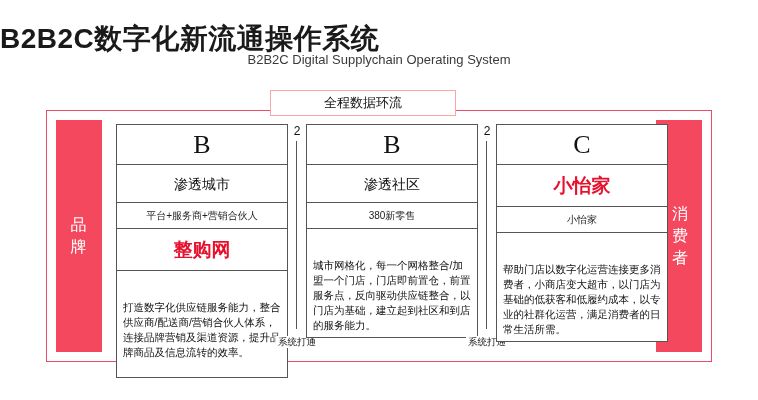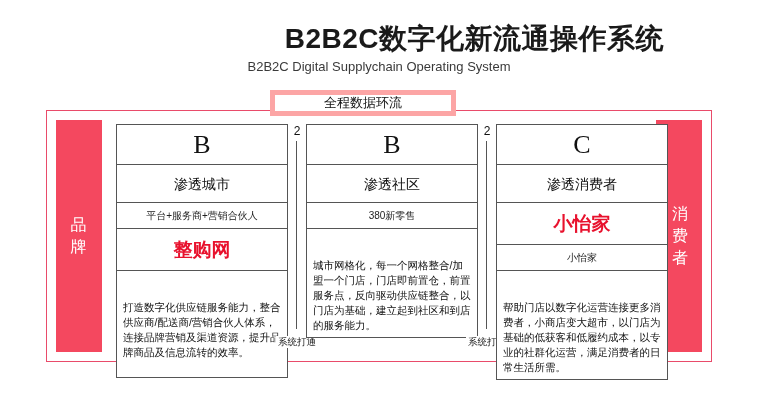--- a/index.html
+++ b/index.html
@@ -13,29 +13,29 @@
     position: relative;
     width: 758px; height: 400px;
     overflow: hidden;
     background: #ffffff;
   }
   
   .main-title {
     position: absolute;
     left: 0; top: 20px;
     width: 664px;
-    text-align: right;
+    text-align: left;
     font-size: 28px;
     font-weight: bold;
     color: #1a1a1a;
     letter-spacing: 0.5px;
   }
   .sub-title {
     position: absolute;
-    left: 0; top: 59px;
+    left: 0; top: 52px;
     width: 758px;
     text-align: center;
     font-size: 13px;
     color: #3a3a3a;
     font-weight: normal;
   }
   
   .frame {
     position: absolute;
     left: 46px; top: 110px;
@@ -64,21 +64,21 @@
   .pink-block .vtext {
     width: 20px;
     word-break: break-all;
     font-weight: normal;
   }
   
   .banner {
     position: absolute;
     left: 270px; top: 90px;
     width: 186px; height: 26px;
-    border: 5px solid #fca5a5;
+    border: 1px solid #fca5a5;
     background: #ffffff;
     display: flex;
     align-items: center;
     justify-content: center;
     font-size: 13px;
     color: #111;
     z-index: 5;
   }
   
   .card {
@@ -208,19 +208,18 @@
   </div>
 
   <div class="connector conn-2">
     <div class="conn-num">2</div>
     <div class="conn-line"></div>
     <div class="conn-label">系统打通</div>
   </div>
 
   <div class="card card-3">
     <div class="cell cell-letter">C</div>
-    <div class="cell cell-scope">渗透消费者</div>
     <div class="cell cell-brand">小怡家</div>
     <div class="cell cell-tag">小怡家</div>
     <div class="cell cell-desc">帮助门店以数字化运营连接更多消费者，小商店变大超市，以门店为基础的低获客和低履约成本，以专业的社群化运营，满足消费者的日常生活所需。</div>
   </div>
 
 </div>
 
 </body></html>

